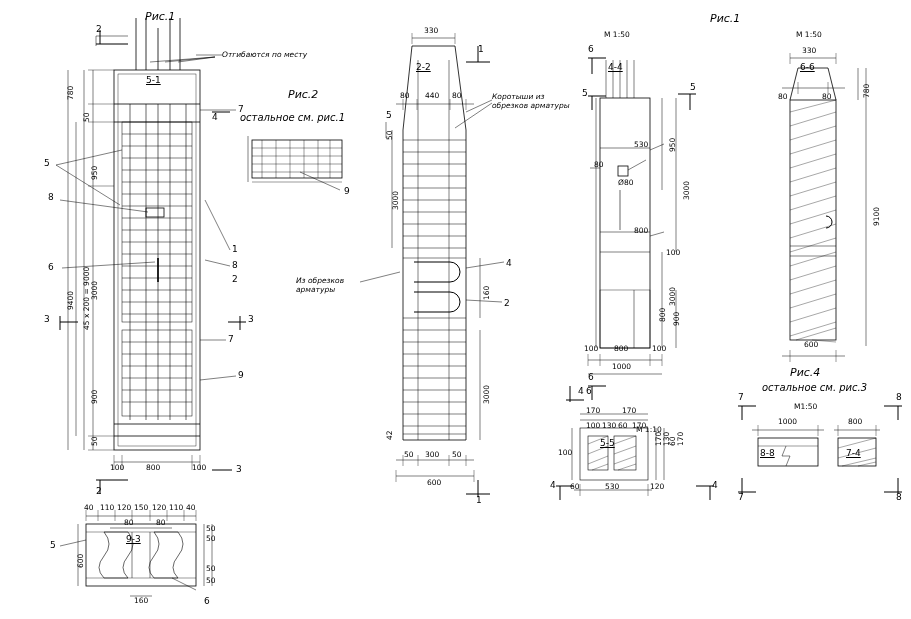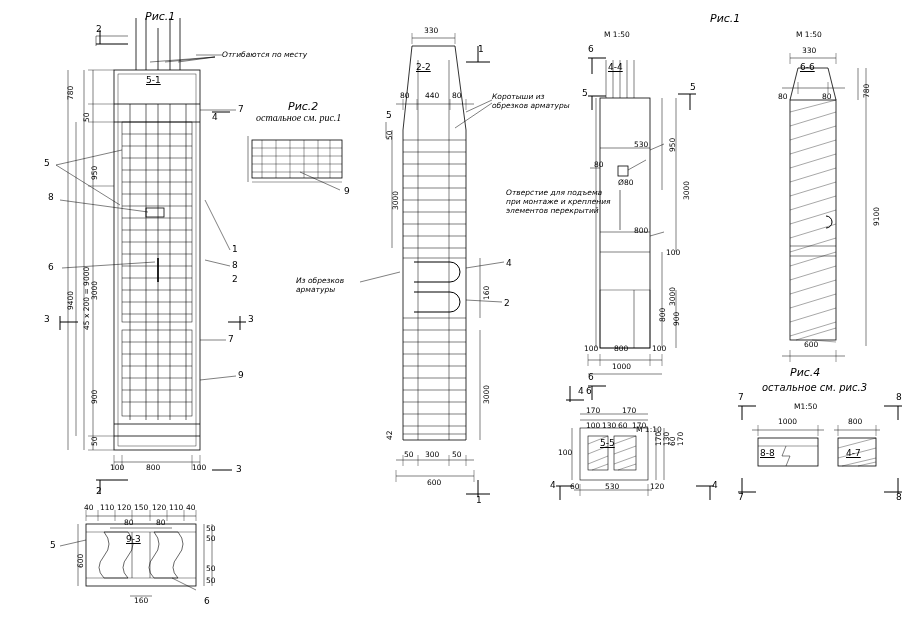--- a/index.html
+++ b/index.html
@@ -405,22 +405,22 @@
 <div class="dimv" style="left:66px;top:310px;">9400</div>
 <div class="dimv" style="left:82px;top:330px;">45 х 200 = 9000</div>
 <div class="dimv" style="left:90px;top:404px;">900</div>
 <div class="dimv" style="left:90px;top:446px;">50</div>
 <div class="dim" style="left:110px;top:463px;">100</div>
 <div class="dim" style="left:146px;top:463px;">800</div>
 <div class="dim" style="left:192px;top:463px;">100</div>
 
 <div class="note" style="left:222px;top:50px;">Отгибаются по месту</div>
 
-<div class="ttl" style="left:288px;top:100px;">Рис.2</div>
-<div class="ttl2" style="left:256px;top:112px;font-family:Liberation Serif, serif;">остальное см. рис.1</div>
+<div class="ttl" style="left:288px;top:88px;">Рис.2</div>
+<div class="ttl2" style="left:240px;top:112px;">остальное см. рис.1</div>
 <div class="mark" style="left:344px;top:186px;">9</div>
 
 <div class="mark u" style="left:416px;top:14px;">2-2</div>
 <div class="dim" style="left:424px;top:26px;">330</div>
 <div class="dim" style="left:400px;top:91px;">80</div>
 <div class="dim" style="left:425px;top:91px;">440</div>
 <div class="dim" style="left:452px;top:91px;">80</div>
 <div class="dimv" style="left:385px;top:140px;">50</div>
 <div class="dimv" style="left:391px;top:210px;">3000</div>
 <div class="dimv" style="left:482px;top:300px;">160</div>
@@ -432,25 +432,20 @@
 <div class="dim" style="left:427px;top:478px;">600</div>
 <div class="mark" style="left:478px;top:44px;">1</div>
 <div class="mark" style="left:476px;top:495px;">1</div>
 <div class="mark" style="left:386px;top:110px;">5</div>
 <div class="mark" style="left:506px;top:258px;">4</div>
 <div class="mark" style="left:504px;top:298px;">2</div>
 
 <div class="note" style="left:492px;top:92px;">
   <span>Коротыши  из</span><br>
   <span>обрезков арматуры</span>
-</div>
-<div class="note" style="left:506px;top:188px;">
-  <span>Отверстие для подъема</span><br>
-  <span>при монтаже и крепления</span><br>
-  <span>элементов перекрытий</span>
 </div>
 <div class="note" style="left:296px;top:276px;">
   <span>Из обрезков</span><br>
   <span>арматуры</span>
 </div>
 
 <div class="mark u" style="left:608px;top:14px;">4-4</div>
 <div class="dim" style="left:604px;top:30px;">М 1:50</div>
 <div class="mark" style="left:588px;top:44px;">6</div>
 <div class="mark" style="left:582px;top:88px;">5</div>
@@ -518,21 +513,21 @@
 <div class="dim" style="left:570px;top:482px;">60</div>
 <div class="dim" style="left:605px;top:482px;">530</div>
 <div class="dim" style="left:650px;top:482px;">120</div>
 <div class="mark" style="left:550px;top:480px;">4</div>
 <div class="mark" style="left:712px;top:480px;">4</div>
 
 <div class="ttl" style="left:790px;top:366px;">Рис.4</div>
 <div class="ttl2" style="left:762px;top:382px;">остальное см. рис.3</div>
 <div class="mark u" style="left:760px;top:400px;">8-8</div>
 <div class="dim" style="left:794px;top:402px;">М1:50</div>
-<div class="mark u" style="left:846px;top:400px;">4-7</div>
+<div class="mark u" style="left:846px;top:400px;">7-4</div>
 <div class="dim" style="left:778px;top:417px;">1000</div>
 <div class="dim" style="left:848px;top:417px;">800</div>
 <div class="mark" style="left:738px;top:392px;">7</div>
 <div class="mark" style="left:738px;top:492px;">7</div>
 <div class="mark" style="left:896px;top:392px;">8</div>
 <div class="mark" style="left:896px;top:492px;">8</div>
 
 </div>
 
 </body></html>

